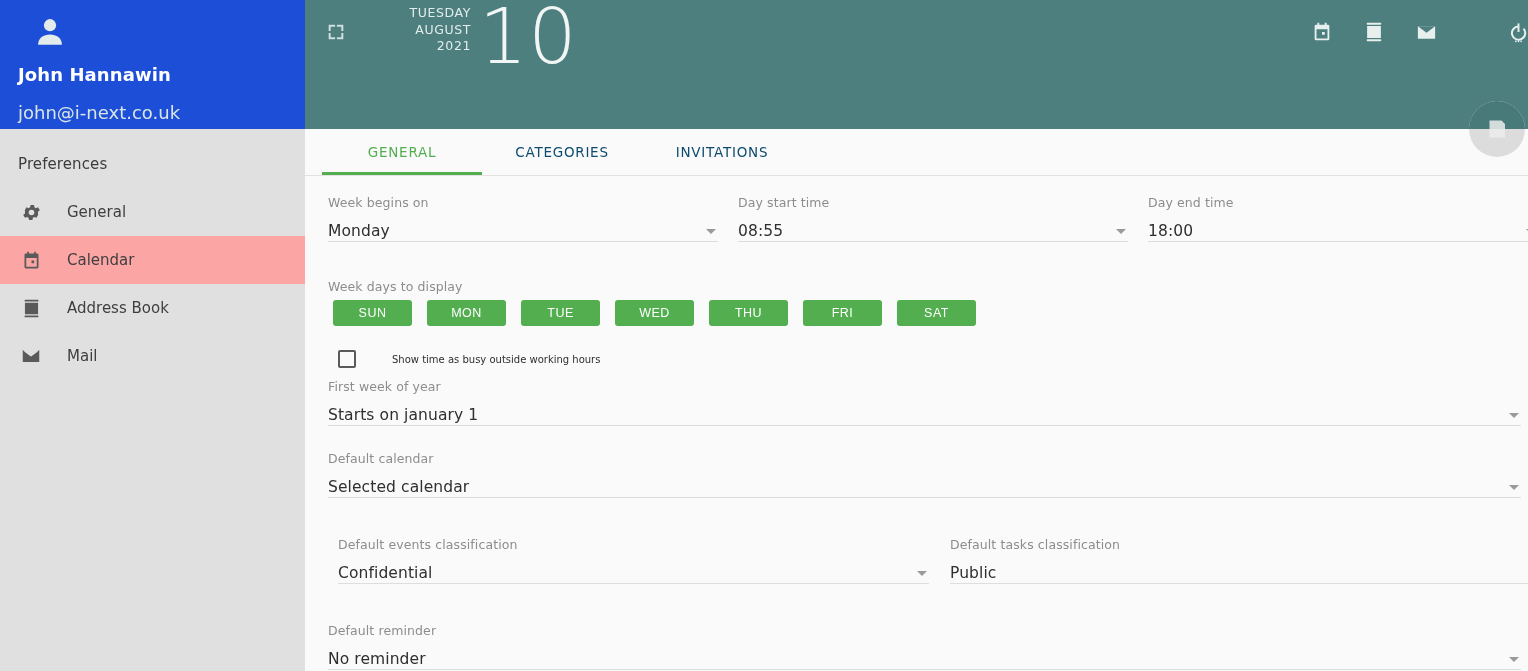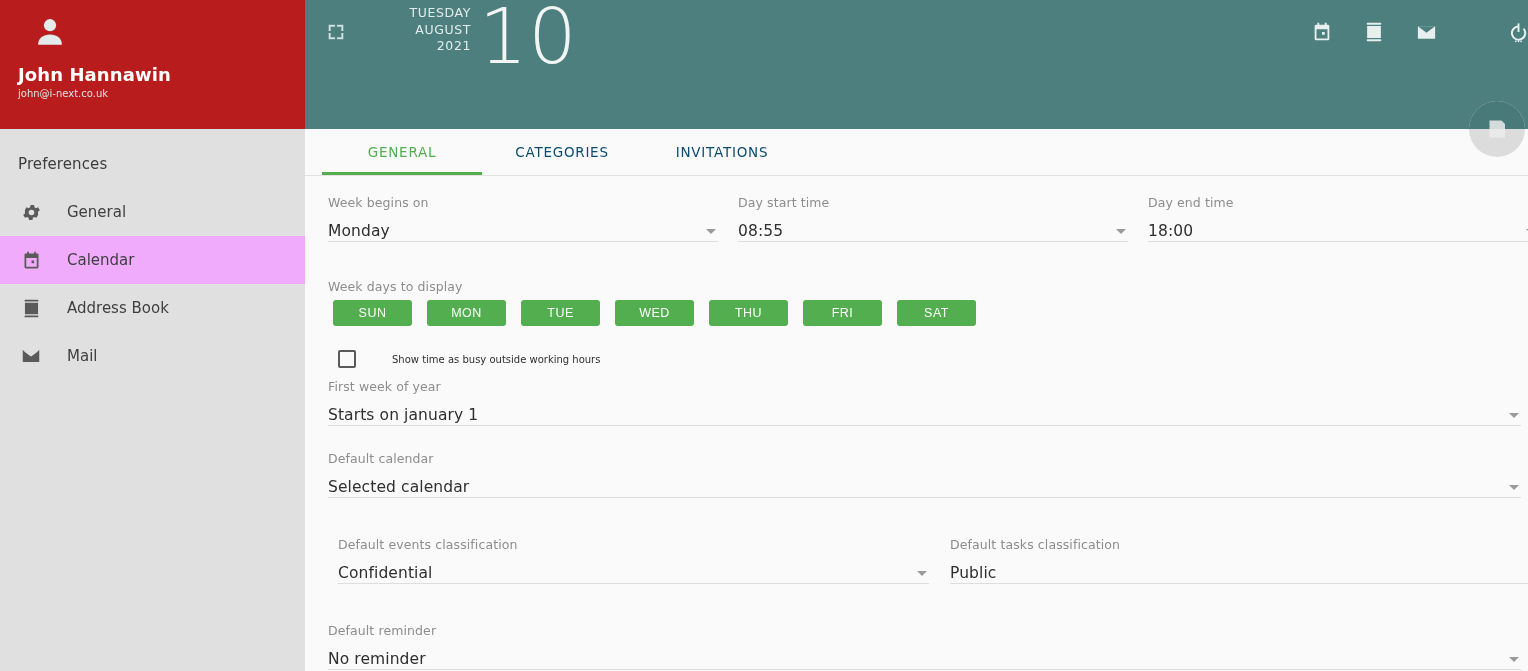--- a/index.html
+++ b/index.html
@@ -13,46 +13,46 @@
 
   
   .sidebar {
     width: 305px; height: 671px;
     background: #e0e0e0;
     flex: 0 0 305px;
     position: relative;
   }
   .sidebar-profile {
     height: 129px;
-    background: #b91c1c;
+    background: #1d4ed8;
     padding: 10px 19px 0 19px;
     position: relative;
   }
   .avatar-icon { position: absolute; left: 33px; top: 14px; }
   .profile-name {
     position: absolute; left: 18px; top: 64px;
     color: #ffffff; font-size: 18px; font-weight: bold;
     letter-spacing: .1px;
   }
   .profile-email {
-    position: absolute; left: 18px; top: 88px;
-    color: #d9e6e5; font-size: 10px;
+    position: absolute; left: 18px; top: 102px;
+    color: #d9e6e5; font-size: 18px;
   }
   .prefs-title {
     color: #3c3c3c; font-size: 15px;
     padding: 26px 0 0 18px;
     letter-spacing: .1px;
   }
   .nav { margin-top: 15px; }
   .nav-item {
     height: 48px; display: flex; align-items: center;
     padding-left: 18px; cursor: pointer;
     color: #3f3f3f; font-size: 15px;
   }
-  .nav-item.selected { background: #f0abfc; }
+  .nav-item.selected { background: #fca5a5; }
   .nav-icon {
     width: 26px; height: 26px; flex: 0 0 26px;
     display: flex; align-items: center; justify-content: center;
     margin-right: 23px;
   }
   .nav-icon svg { fill: #5a5a5a; }
   .nav-label { line-height: 1; }
 
   
   .main { flex: 1; position: relative; background: #fafafa; height: 671px; }

